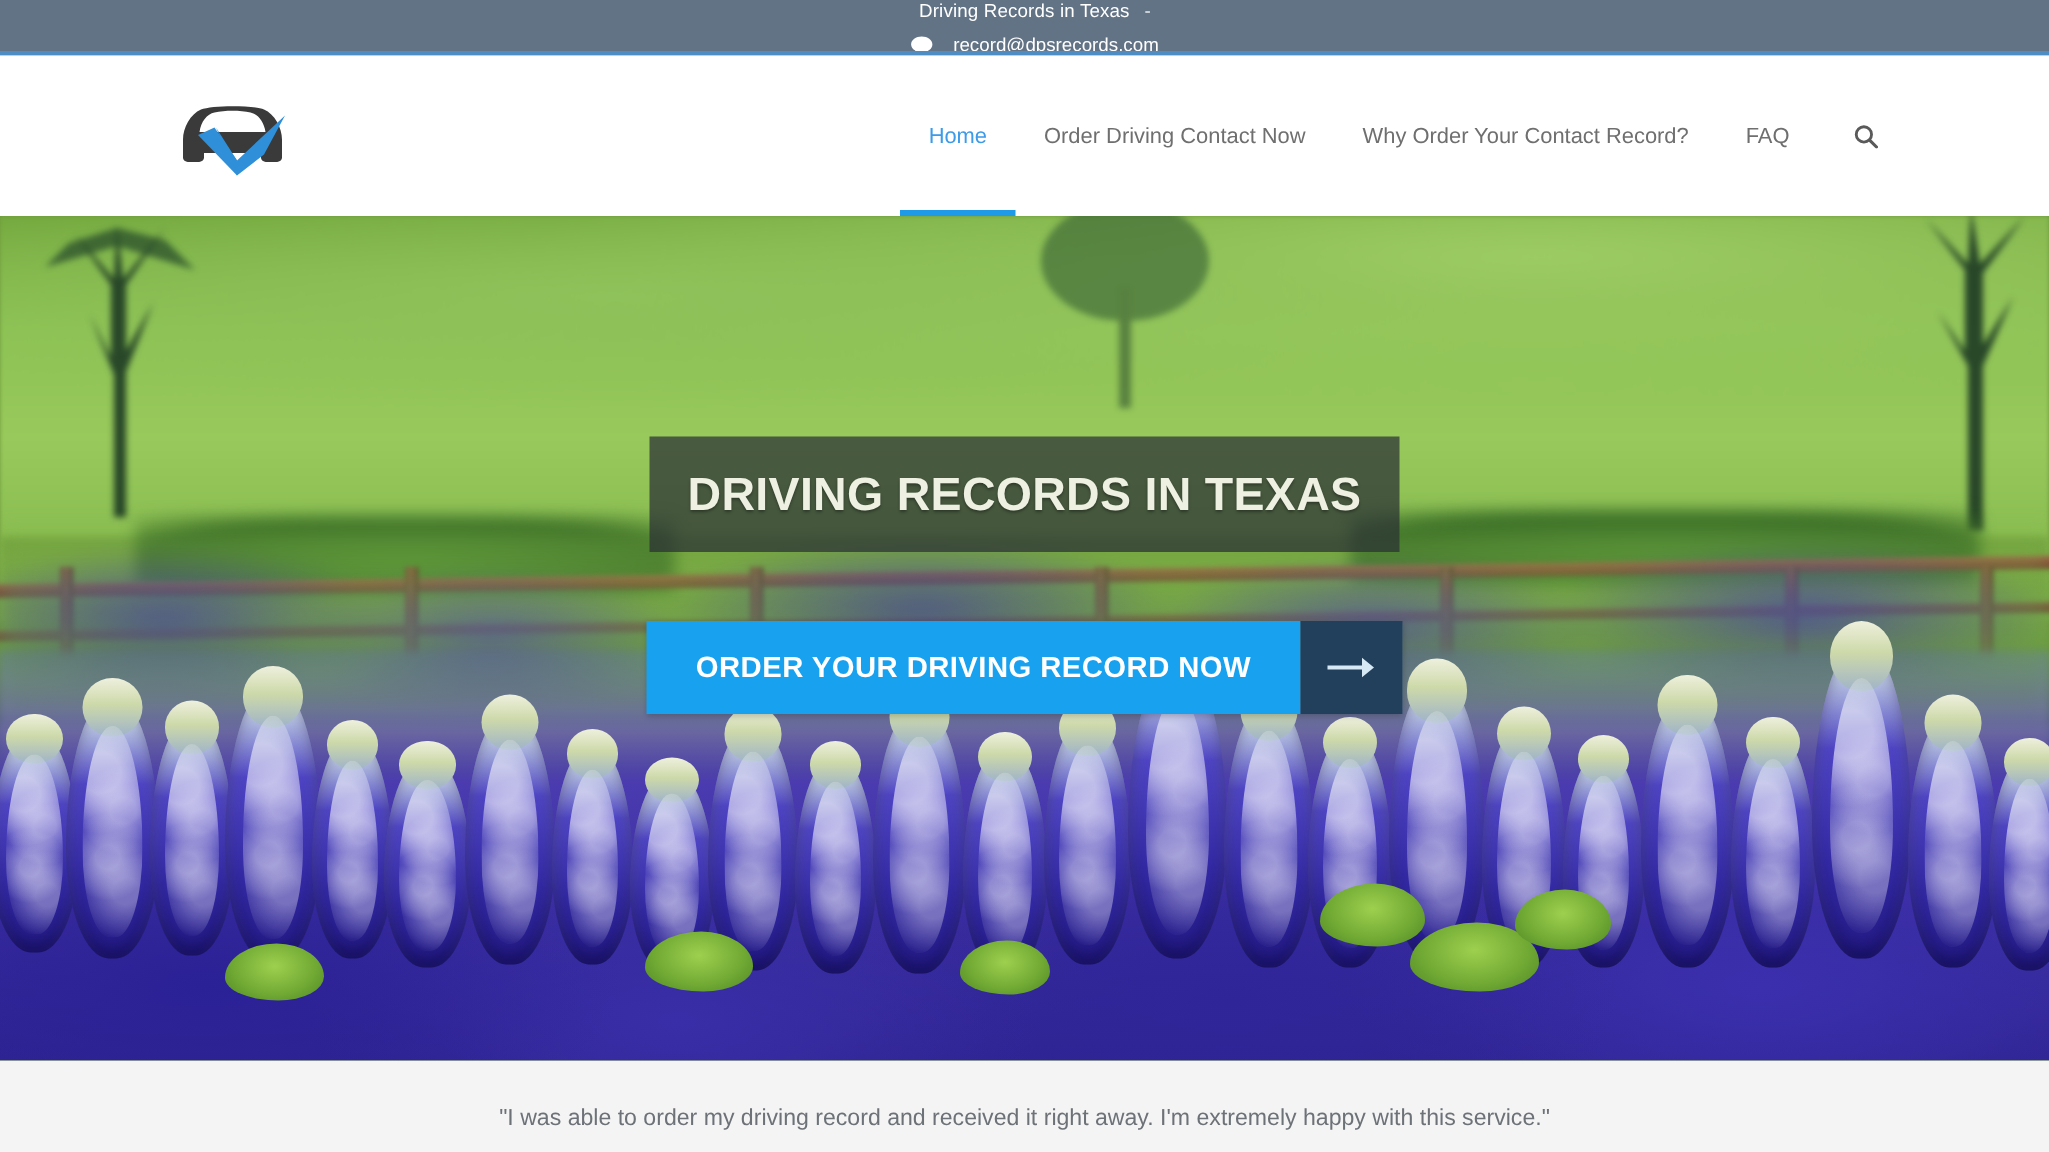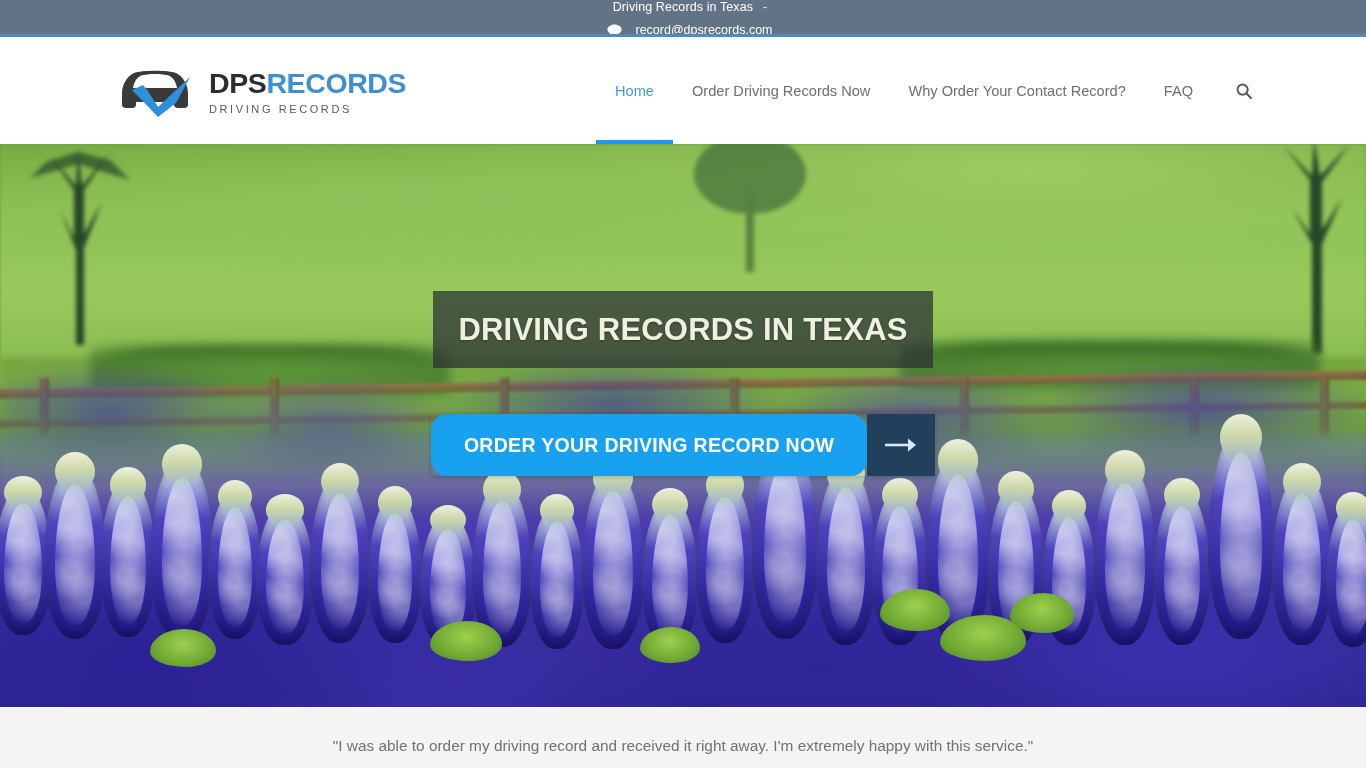--- a/index.html
+++ b/index.html
@@ -265,21 +265,20 @@
   .cta-main {
     flex:1;
     background:#18a1ef;
     display:flex; align-items:center; justify-content:center;
     color:#ffffff;
     font-size:19.5px;
     font-weight:bold;
     letter-spacing:.3px;
     cursor:pointer;
     white-space:nowrap;
-    border-radius:16px;
   }
   .cta-arrow {
     width:68px;
     background:#22405c;
     display:flex; align-items:center; justify-content:center;
     cursor:pointer;
   }
   .cta-arrow svg { display:block; }
 
   
@@ -321,31 +320,25 @@
       <svg width="82" height="55" viewBox="0 0 82 55" aria-hidden="true">
 
         <path d="M8 30 C8 22 13 13 20 10 C27 7 55 7 62 10 C69 13 74 22 74 30 L74 42 C74 44 72 45 70 45 L64 45 C62 45 60 44 60 42 L60 39 L22 39 L22 42 C22 44 20 45 18 45 L12 45 C10 45 8 44 8 42 Z" fill="#3a3a3a"></path>
 
         <path d="M19 25 C20 18 24 13 29 12 C36 10.5 46 10.5 53 12 C58 13 62 18 63 25 Z" fill="#ffffff"></path>
 
         <path d="M30 22 L44 44 L76 14 L62 40 L44 54 Z" fill="#2f8fd8"></path>
         <path d="M29 22 L18 27 L44 54 L44 44 Z" fill="#2f8fd8"></path>
       </svg>
     </div>
-    <div class="logo-text">
-      <div class="logo-title">
-        <span class="dps">DPS</span><span class="records">RECORDS</span>
-      </div>
-      <div class="logo-sub">DRIVING RECORDS</div>
-    </div>
   </div>
 
   <div class="nav">
     <div class="nav-item active">Home</div>
-    <div class="nav-item">Order Driving Records Now</div>
+    <div class="nav-item">Order Driving Contact Now</div>
     <div class="nav-item">Why Order Your Contact Record?</div>
     <div class="nav-item">FAQ</div>
     <div class="nav-search">
       <svg width="16" height="16" viewBox="0 0 16 16" aria-hidden="true">
         <circle cx="6.6" cy="6.6" r="5.1" fill="none" stroke="#5a5a5a" stroke-width="1.9"></circle>
         <line x1="10.4" y1="10.4" x2="15" y2="15" stroke="#5a5a5a" stroke-width="2.1" stroke-linecap="round"></line>
       </svg>
     </div>
   </div>
 </div>

